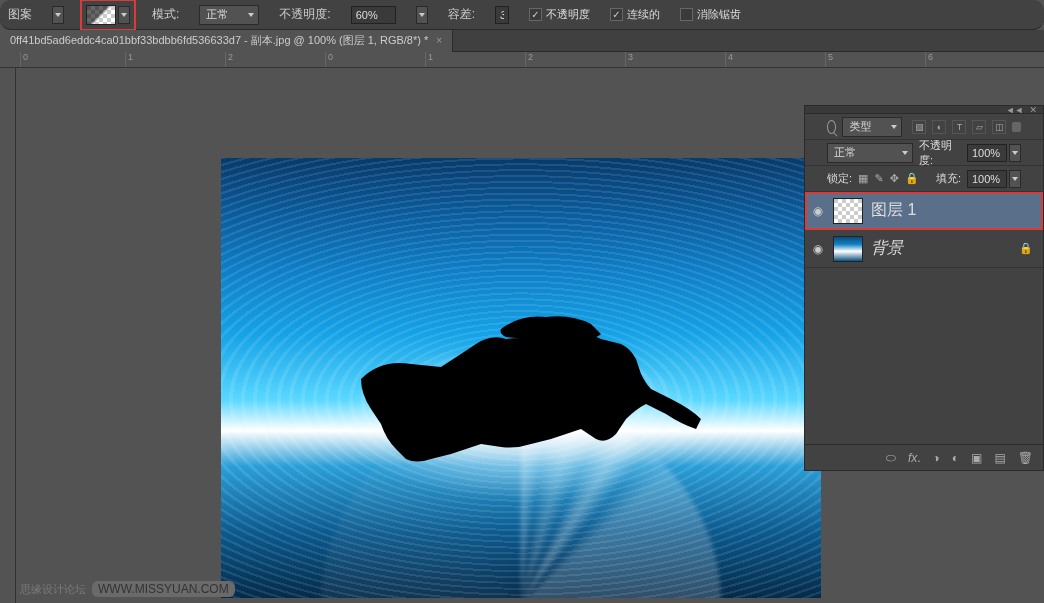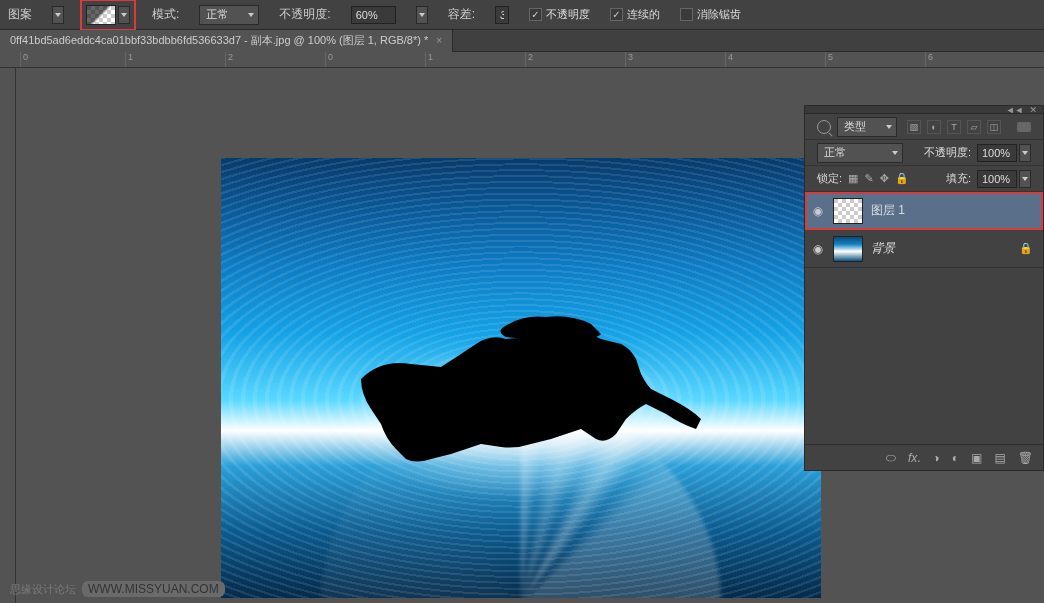--- a/index.html
+++ b/index.html
@@ -1,19 +1,19 @@
 <!DOCTYPE html>
 <html><head>
 <meta charset="utf-8">
 <style>
 * { margin: 0; padding: 0; box-sizing: border-box; font-family: "Microsoft YaHei", sans-serif; }
 body { background: #535353; width: 1044px; height: 603px; overflow: hidden; position: relative; color: #ddd; font-size: 11px; }
 
 
-.options-bar { height: 30px; background: #424242; border-bottom: 1px solid #2a2a2a; display: flex; align-items: center; padding: 0 8px; gap: 20px; }
+.options-bar { height: 30px; background: #424242; border-bottom: 1px solid #2a2a2a; display: flex; align-items: center; padding: 0 8px; gap: 20px; border-radius: 11px; }
 .opt-label { color: #ccc; font-size: 12px; }
 .swatch-group { display: flex; align-items: center; gap: 2px; }
 .pattern-swatch { width: 30px; height: 20px; background: repeating-conic-gradient(#fff 0 25%, #ccc 0 50%) 0 0/8px 8px; border: 1px solid #222; position: relative; }
 .pattern-swatch::after { content: ""; position: absolute; inset: 0; background: linear-gradient(135deg, #000 45%, transparent 55%); opacity: 0.6; }
 .red-highlight { outline: 2px solid #d93a3a; outline-offset: 2px; padding: 2px; }
 .dropdown-arrow { width: 12px; height: 18px; background: #525252; border: 1px solid #2a2a2a; display: flex; align-items: center; justify-content: center; }
 .tri-down { width: 0; height: 0; border-left: 3px solid transparent; border-right: 3px solid transparent; border-top: 4px solid #ccc; }
 .select-box { background: #525252; border: 1px solid #2a2a2a; height: 20px; padding: 0 18px 0 6px; display: flex; align-items: center; position: relative; min-width: 60px; }
 .select-box .tri-down { position: absolute; right: 4px; }
 .input-num { background: #3a3a3a; border: 1px solid #222; color: #ddd; width: 45px; height: 18px; padding: 0 4px; font-size: 11px; }
@@ -41,21 +41,21 @@
 .sunburst { position: absolute; left: 50%; top: 65%; width: 400px; height: 400px; transform: translate(-50%, -10%); background: conic-gradient(from 0deg, rgba(255,255,255,0.3) 0deg, transparent 8deg, rgba(255,255,255,0.2) 16deg, transparent 24deg, rgba(255,255,255,0.3) 32deg, transparent 40deg, rgba(255,255,255,0.2) 48deg, transparent 360deg); border-radius: 50%; filter: blur(2px); }
 .silhouette { position: absolute; left: 50%; top: 48%; transform: translate(-50%, -50%); }
 .silhouette svg { display: block; }
 
 
 .layers-panel { position: absolute; right: 0; top: 105px; width: 240px; background: #424242; border: 1px solid #2a2a2a; }
 .panel-collapse-bar { height: 8px; background: #3a3a3a; border-bottom: 1px solid #2a2a2a; display: flex; justify-content: flex-end; align-items: center; padding-right: 6px; gap: 6px; font-size: 9px; color: #999; }
 .panel-tab { height: 22px; background: #424242; display: flex; align-items: center; padding: 0 10px; border-bottom: 1px solid #2a2a2a; font-size: 12px; }
 .panel-tab .menu-lines { margin-left: auto; color: #999; font-size: 10px; }
 
-.panel-row { height: 26px; display: flex; align-items: center; padding: 0 12px; gap: 6px; border-bottom: 1px solid #333; }
+.panel-row { height: 26px; display: flex; align-items: center; padding: 0 22px; gap: 6px; border-bottom: 1px solid #333; }
 .search-icon { width: 14px; height: 14px; border: 1px solid #999; border-radius: 50%; position: relative; }
 .search-icon::after { content: ""; position: absolute; width: 5px; height: 1px; background: #999; bottom: -2px; right: -3px; transform: rotate(45deg); }
 .filter-select { flex: 0 0 56px; }
 .filter-icons { display: flex; gap: 6px; margin-left: 4px; }
 .filter-icons span { width: 14px; height: 14px; display: inline-flex; align-items: center; justify-content: center; color: #aaa; border: 1px solid #555; font-size: 9px; }
 .toggle { width: 14px; height: 10px; background: #666; border-radius: 2px; margin-left: auto; }
 
 .pct-input { display: flex; align-items: center; gap: 2px; }
 .pct-input input { width: 40px; }
 
@@ -63,30 +63,30 @@
 .lock-icons { display: flex; gap: 6px; }
 .lock-icons span { color: #aaa; font-size: 11px; }
 
 .layer-list { }
 .layer-item { height: 38px; display: flex; align-items: center; padding: 0 6px; gap: 8px; border-bottom: 1px solid #333; }
 .layer-item.selected { background: #5a6f8a; outline: 2px solid #d93a3a; outline-offset: -2px; }
 .eye { width: 14px; height: 14px; display: flex; align-items: center; justify-content: center; color: #ccc; font-size: 12px; }
 .thumb { width: 30px; height: 26px; background: #fff; border: 1px solid #222; }
 .thumb.checker { background: repeating-conic-gradient(#fff 0 25%, #ccc 0 50%) 0 0/8px 8px; }
 .thumb.bg-img { background: linear-gradient(180deg, #0a4a7a, #1080c0, #fff 60%, #0a5080); position: relative; }
-.layer-name { font-size: 12px; }
+.layer-name { font-size: 16px; }
 .layer-item .lock-icon { margin-left: auto; color: #aaa; font-size: 11px; margin-right: 4px; }
 
 .layer-spacer { height: 176px; }
 
 .panel-footer { height: 26px; border-top: 1px solid #2a2a2a; display: flex; align-items: center; justify-content: flex-end; gap: 12px; padding: 0 10px; color: #aaa; font-size: 12px; }
 .panel-footer span { cursor: pointer; }
 
 
-.watermark { position: absolute; left: 10px; bottom: 6px; color: #7a7a7a; font-size: 11px; display: flex; align-items: flex-end; gap: 6px; }
+.watermark { position: absolute; left: 20px; bottom: 6px; color: #7a7a7a; font-size: 11px; display: flex; align-items: flex-end; gap: 6px; }
 .watermark .url { background: #6a6a6a; color: #333; border-radius: 6px; padding: 1px 6px; font-size: 12px; }
 
 .italic { font-style: italic; }
 </style>
 </head>
 <body>
 
 <div class="options-bar">
   <span class="opt-label">图案</span>
   <div class="dropdown-arrow">

